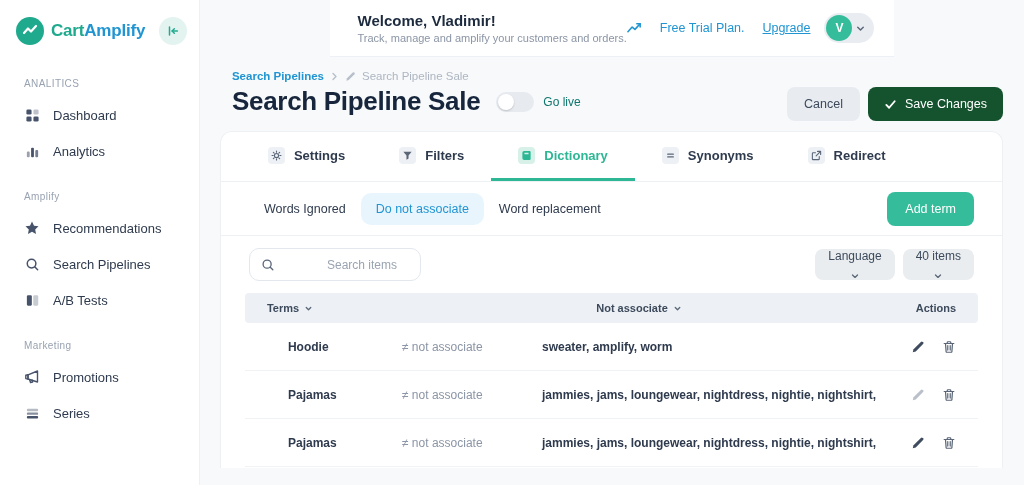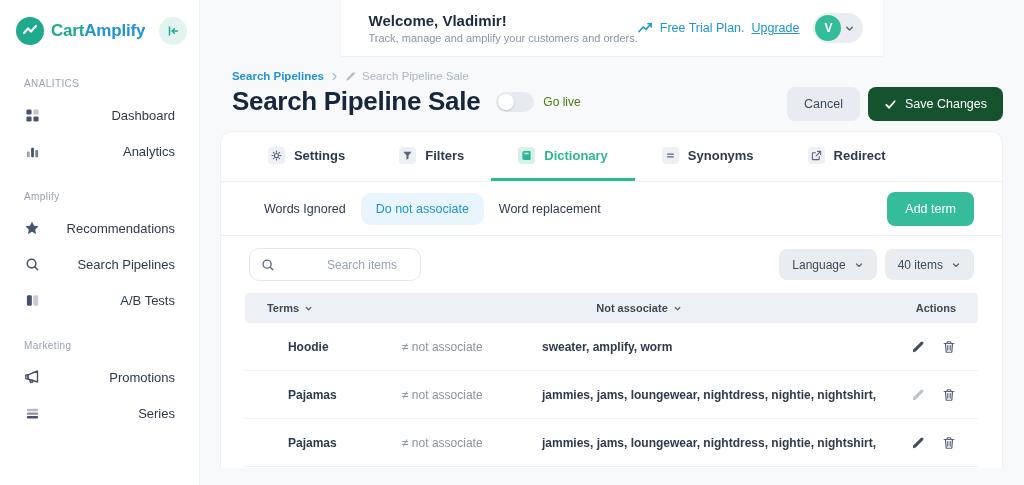--- a/index.html
+++ b/index.html
@@ -13,50 +13,50 @@
   .logo-row { display:flex; align-items:center; justify-content:space-between; padding:13px 12px 0 16px; height:48px; }
   .logo { display:flex; align-items:center; gap:7px; }
   .logo-mark { width:28px; height:28px; border-radius:50%; background:#1fa98d; display:flex; align-items:center; justify-content:center; }
   .logo-text { font-size:17px; font-weight:bold; letter-spacing:-.2px; }
   .logo-text .t1 { color:#1fa98d; }
   .logo-text .t2 { color:#2095d2; }
   .collapse-btn { width:28px; height:28px; border-radius:50%; background:#e3f4f0; color:#1fa98d; display:flex; align-items:center; justify-content:center; cursor:pointer; border:none; }
   .nav { padding:8px 14px 0 14px; }
   .nav-section-label { font-size:10px; color:#98a2b1; margin:22px 0 8px 10px; letter-spacing:.4px; }
   .nav-section-label.caps { text-transform:uppercase; }
-  .nav-item { display:flex; align-items:center; gap:13px; height:36px; padding:0 10px; border-radius:8px; font-size:13px; color:#2e3a4d; cursor:pointer;justify-content:space-between; }
+  .nav-item { display:flex; align-items:center; gap:13px; height:36px; padding:0 10px; border-radius:8px; font-size:13px; color:#2e3a4d; cursor:pointer; }
   .nav-item .nico { width:16px; height:16px; color:#46536a; display:flex; align-items:center; justify-content:center; }
 
   
   .main-col { flex:1; display:flex; flex-direction:column; min-width:0;align-items:center; }
 
   
   .topbar { background:#fff; border-bottom:1px solid #edf0f4; height:57px; display:flex; align-items:center; justify-content:space-between; padding:0 20px 0 28px; }
   .welcome-block .welcome { font-size:15px; font-weight:bold; color:#1d2b3f; }
   .welcome-block .subtitle { font-size:11px; color:#8b95a5; margin-top:3px; }
   .topbar-right { display:flex; align-items:center; gap:14px; }
-  .plan { display:flex; align-items:center; gap:7px; font-size:12.5px; color:#2095d2; }
+  .plan { display:flex; align-items:center; gap:18px; font-size:12.5px; color:#2095d2; }
   .plan a { color:#2095d2; cursor:pointer; text-decoration:underline; }
   .avatar-pill { display:flex; align-items:center; gap:3px; background:#e9edf1; border-radius:16px; padding:2px 8px 2px 2px; cursor:pointer; }
   .avatar-circle { width:26px; height:26px; border-radius:50%; background:#35bd9b; color:#fff; font-size:12px; font-weight:bold; display:flex; align-items:center; justify-content:center; }
   .chev { color:#5b6678; display:flex; }
 
   
   .page-area { flex:1; padding:0; }
   .page-head { padding:13px 17px 0 28px; display:flex; justify-content:space-between; }
   .crumb-row { display:flex; align-items:center; gap:6px; font-size:11.5px; margin-bottom:4px; }
   .crumb-parent { color:#2095d2; font-weight:bold; cursor:pointer; }
   .crumb-sep, .crumb-pencil { color:#b7bfca; display:flex; }
   .crumb-current { color:#aeb6c2; }
   .title-row { display:flex; align-items:center; gap:16px; }
   .page-title { font-size:26px; font-weight:bold; color:#17263c; letter-spacing:-.3px; }
   .golive { display:flex; align-items:center; gap:9px; }
   .toggle { width:38px; height:20px; border-radius:10px; background:#e7ebf0; position:relative; cursor:pointer; }
   .toggle .knob { position:absolute; top:2px; left:2px; width:16px; height:16px; border-radius:50%; background:#fff; box-shadow:0 1px 2px rgba(0,0,0,.18); }
-  .golive-label { font-size:12px; color:#4d7c0f; }
+  .golive-label { font-size:12px; color:#0f766e; }
   .head-actions { display:flex; align-items:flex-start; gap:8px; padding-top:17px; }
   .btn { border:none; border-radius:8px; font-size:12.5px; height:34px; cursor:pointer; font-family:"Liberation Sans",sans-serif; }
   .btn-cancel { background:#e8ecf0; color:#3d4a5c; padding:0 17px; }
   .btn-save { background:#14532d; color:#fff; padding:12px 16px; display:flex; align-items:center; gap:8px; }
 
   
   .card { background:#fff; border:1px solid #eef1f4; border-bottom:none; border-radius:12px 12px 0 0; margin:10px 17px 0 16px; height:337px; overflow:hidden; }
 
   .tabs { display:flex; align-items:stretch; height:50px; border-bottom:1px solid #eef1f4; padding-left:20px; }
   .tab { display:flex; align-items:center; gap:9px; padding:0 27px; font-size:13px; color:#2e3a4d; font-weight:bold; cursor:pointer; border-bottom:3px solid transparent; }
@@ -68,21 +68,21 @@
   .subtab { font-size:12.5px; color:#2e3a4d; padding:9px 15px; border-radius:10px; cursor:pointer; }
   .subtab.active { color:#2095d2; background:#e9f5fd; }
   .btn-addterm { position:absolute; right:28px; top:10px; background:#35bd9b; color:#fff; padding:0 18px; }
 
   .controls { display:flex; align-items:center; justify-content:space-between; height:57px; padding:0 28px; }
   .search-box { display:flex; align-items:center; gap:8px; width:172px; height:33px; border:1px solid #e2e8ee; border-radius:10px; padding:0 11px; background:#fff; }
   .search-box input { border:none; outline:none; font-size:12px; width:100%; color:#2e3a4d; font-family:"Liberation Sans",sans-serif; background:transparent;margin-left:44px; }
   .search-box input::placeholder { color:#9aa4b2; }
   .search-ico { color:#5b6678; display:flex; }
   .ctl-right { display:flex; gap:8px; }
-  .pill-select { display:flex; align-items:center; gap:8px; background:#e9edf0; border:none; border-radius:8px; height:31px; padding:0 13px; font-size:12px; color:#3d4a5c; cursor:pointer; font-family:"Liberation Sans",sans-serif; }
+  .pill-select { display:flex; align-items:center; gap:8px; background:#e9edf0; border:none; border-radius:8px; height:31px; padding:0 13px; font-size:12px; color:#3d4a5c; cursor:pointer; font-family:"Liberation Sans",sans-serif;flex-direction:column; }
 
   .table { margin:0 24px; }
   .t-head { display:grid; grid-template-columns:135px 1fr 80px; align-items:center; height:30px; background:#edf1f5; border-radius:4px; padding:0 22px; font-size:11px; font-weight:bold; color:#3d4a5c; }
   .t-head .th { display:flex; align-items:center; gap:5px; }
   .t-head .th-mid { justify-content:center; }
   .t-head .th-right { justify-content:flex-end; }
   .t-row { display:grid; grid-template-columns:135px 140px 1fr 80px; align-items:center; height:48px; padding:0 22px; border-bottom:1px solid #f0f3f6; font-size:12px; }
   .t-term { font-weight:bold; color:#2e3a4d;margin-left:21px; }
   .t-marker { color:#8b95a5; }
   .t-syn { font-weight:bold; color:#2e3a4d; }

